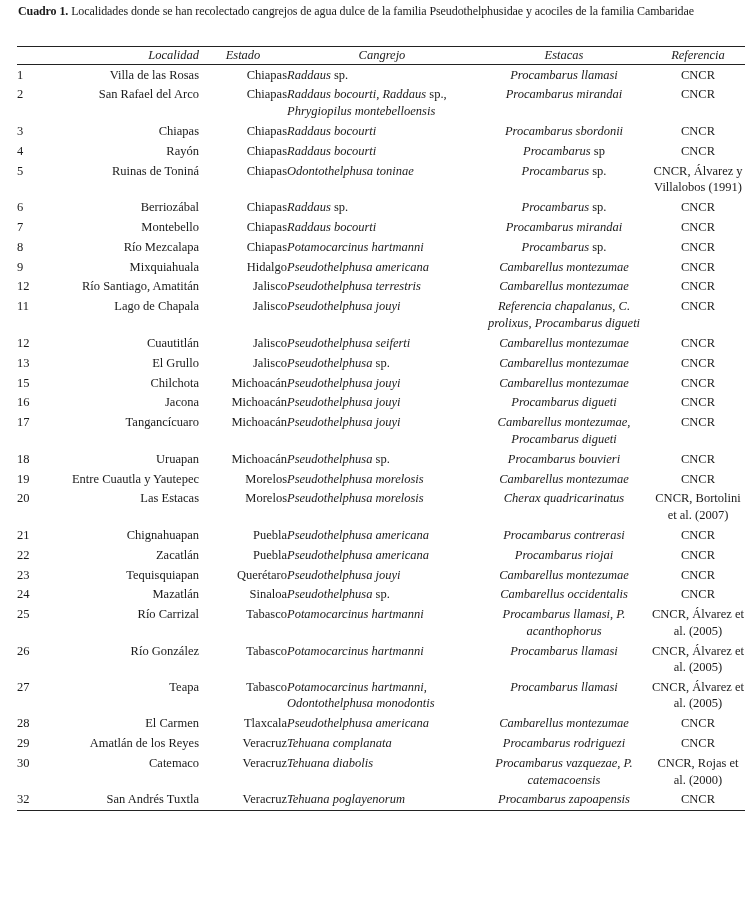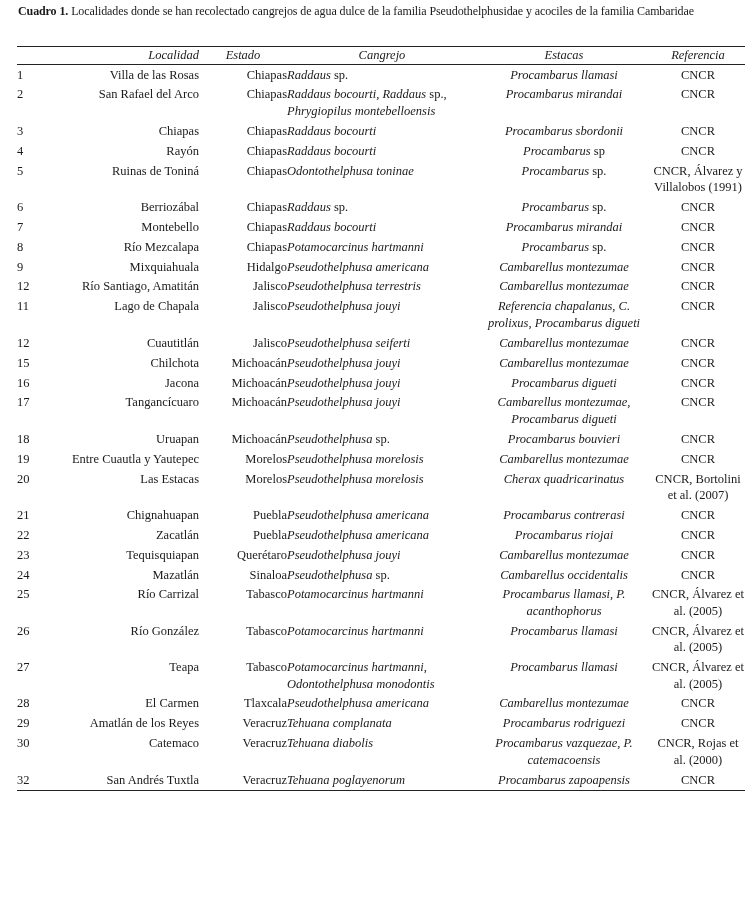--- a/index.html
+++ b/index.html
@@ -158,20 +158,28 @@
       </tr>
       <tr>
         <td class="c-num">12</td>
         <td class="c-loc">Cuautitlán</td>
         <td class="c-est">Jalisco</td>
         <td class="c-can"><span class="it">Pseudothelphusa seiferti</span></td>
         <td class="c-aco"><span class="it">Cambarellus montezumae</span></td>
         <td class="c-ref">CNCR</td>
       </tr>
       <tr>
+        <td class="c-num">13</td>
+        <td class="c-loc">El Grullo</td>
+        <td class="c-est">Jalisco</td>
+        <td class="c-can"><span class="it">Pseudothelphusa </span><span>sp.</span></td>
+        <td class="c-aco"><span class="it">Cambarellus montezumae</span></td>
+        <td class="c-ref">CNCR</td>
+      </tr>
+      <tr>
         <td class="c-num">15</td>
         <td class="c-loc">Chilchota</td>
         <td class="c-est">Michoacán</td>
         <td class="c-can"><span class="it">Pseudothelphusa jouyi</span></td>
         <td class="c-aco"><span class="it">Cambarellus montezumae</span></td>
         <td class="c-ref">CNCR</td>
       </tr>
       <tr>
         <td class="c-num">16</td>
         <td class="c-loc">Jacona</td>

